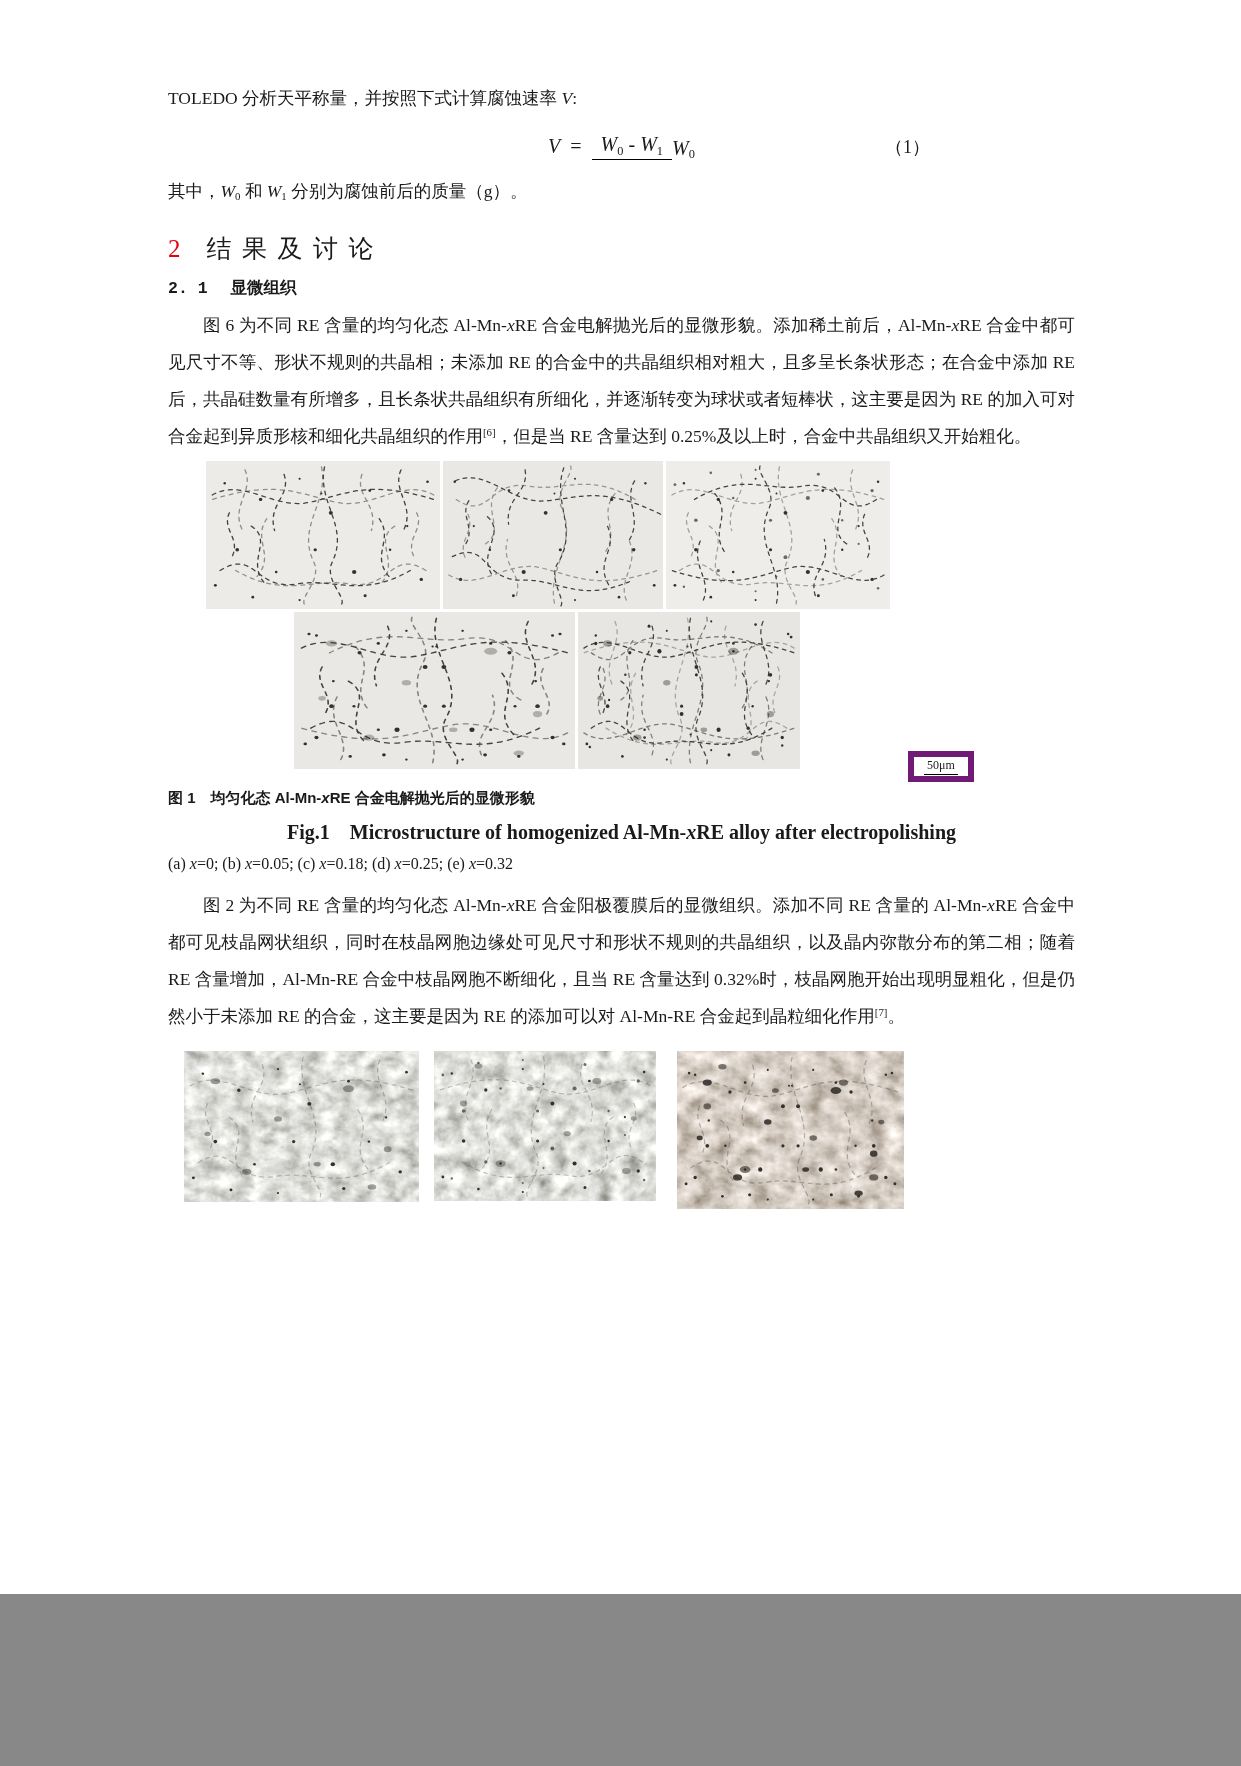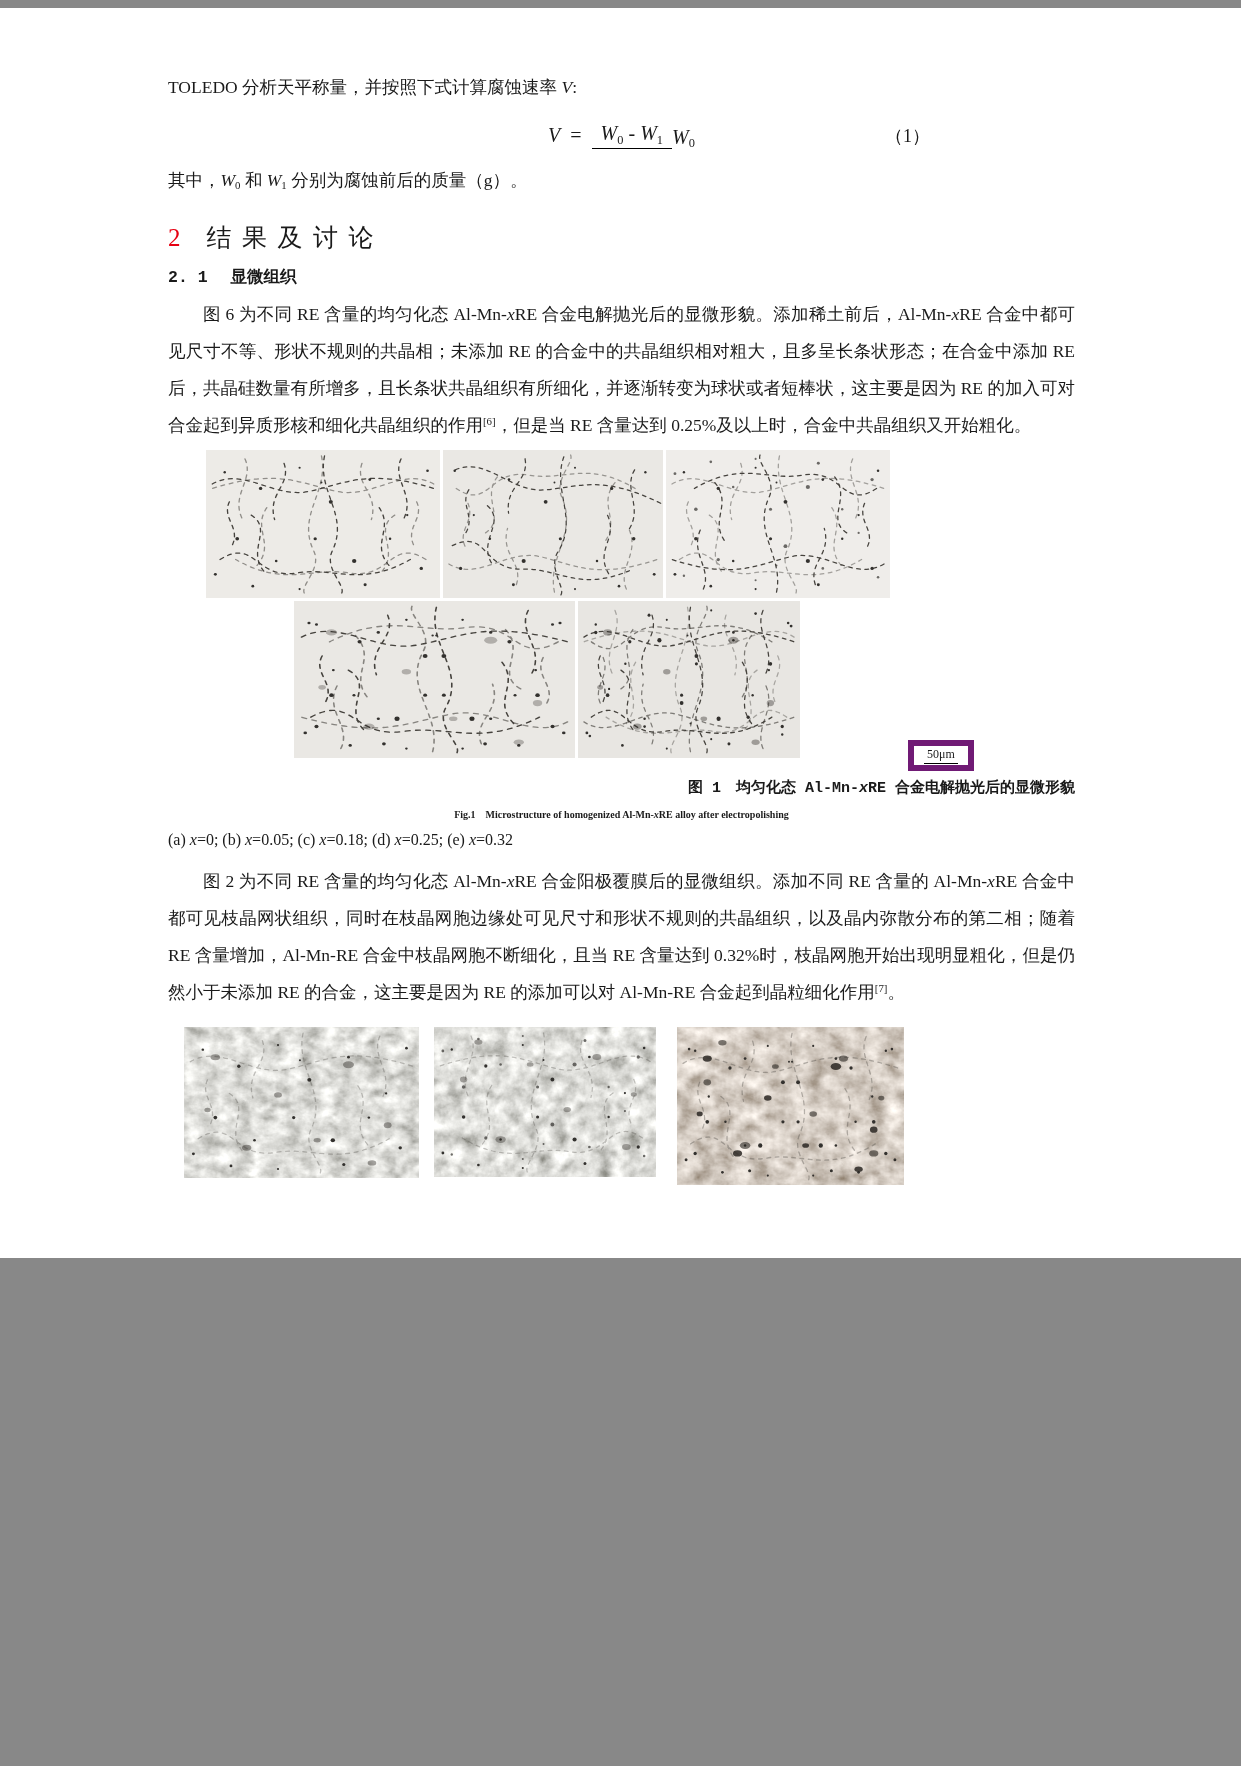--- a/index.html
+++ b/index.html
@@ -1,21 +1,21 @@
 <!DOCTYPE html>
 <html style="--accent-red: #e60012; --page-bg: #ffffff; --text: #1a1a1a;"><head>
 <meta charset="utf-8">
 <style>
   *{margin:0;padding:0;box-sizing:border-box}
   html,body{background:#888}
   .page{
-    width:1241px;height:1250px;margin:8px auto;background:var(--page-bg,#fff);
+    width:1241px;height:1594px;margin:0 auto;background:var(--page-bg,#fff);
     color:var(--text,#1a1a1a);
     font-family:"Liberation Serif","DejaVu Serif",serif;font-size:17.5px;
-    padding:62px 166px 40px 168px;position:relative;overflow:hidden;
+    padding:81px 166px 40px 168px;position:relative;overflow:hidden;
   }
   .line{line-height:34px;text-align:justify}
   .para{line-height:37px;text-align:justify;text-indent:2em}
   sup,sub{line-height:0;font-size:0.62em}
   sub{vertical-align:baseline;position:relative;top:0.3em}
   sup{vertical-align:baseline;position:relative;top:-0.55em}
   i{font-style:italic}
 
   
   .equation{position:relative;display:flex;justify-content:center;align-items:center;
@@ -42,23 +42,23 @@
   .row1{margin-left:38px;gap:3px}
   .row2{margin-left:126px;gap:3px;margin-top:3px}
   .micro{display:block}
   .micro svg{display:block;width:100%;height:100%}
   .m1a{width:234px;height:148px}.m1b{width:220px;height:148px}.m1c{width:224px;height:148px}
   .m1d{width:281px;height:157px}.m1e{width:222px;height:157px}
   .m2a{width:235px;height:151px}.m2b{width:222px;height:150px}.m2c{width:227px;height:158px}
   .scalebar{position:absolute;left:740px;bottom:-13px;width:66px;height:31px;background:#fff;
     border:6px solid #701a75;display:flex;align-items:center;justify-content:center}
   .scalebar-lbl{font-size:12px;border-bottom:1px solid #000;padding:0 3px 1px}
-  .cap-cn{text-align:right;margin-top:20px;font-family:Liberation Mono, monospace;
+  .cap-cn{text-align:left;margin-top:20px;font-family:Liberation Sans, sans-serif;
     font-weight:700;font-size:15px}
-  .cap-en{text-align:center;margin-top:11px;font-weight:700;font-size:10px}
+  .cap-en{text-align:center;margin-top:11px;font-weight:700;font-size:20px}
   .cap-sub{text-align:left;margin-top:9px;font-size:16px}
   .para2{margin-top:14px}
   .fig2{margin-top:16px;margin-left:16px}
   .fig2 .m2b{margin-left:15px}
   .fig2 .m2c{margin-left:21px}
 </style>
 </head>
 <body>
 
 <svg width="0" height="0" style="position:absolute" aria-hidden="true">

